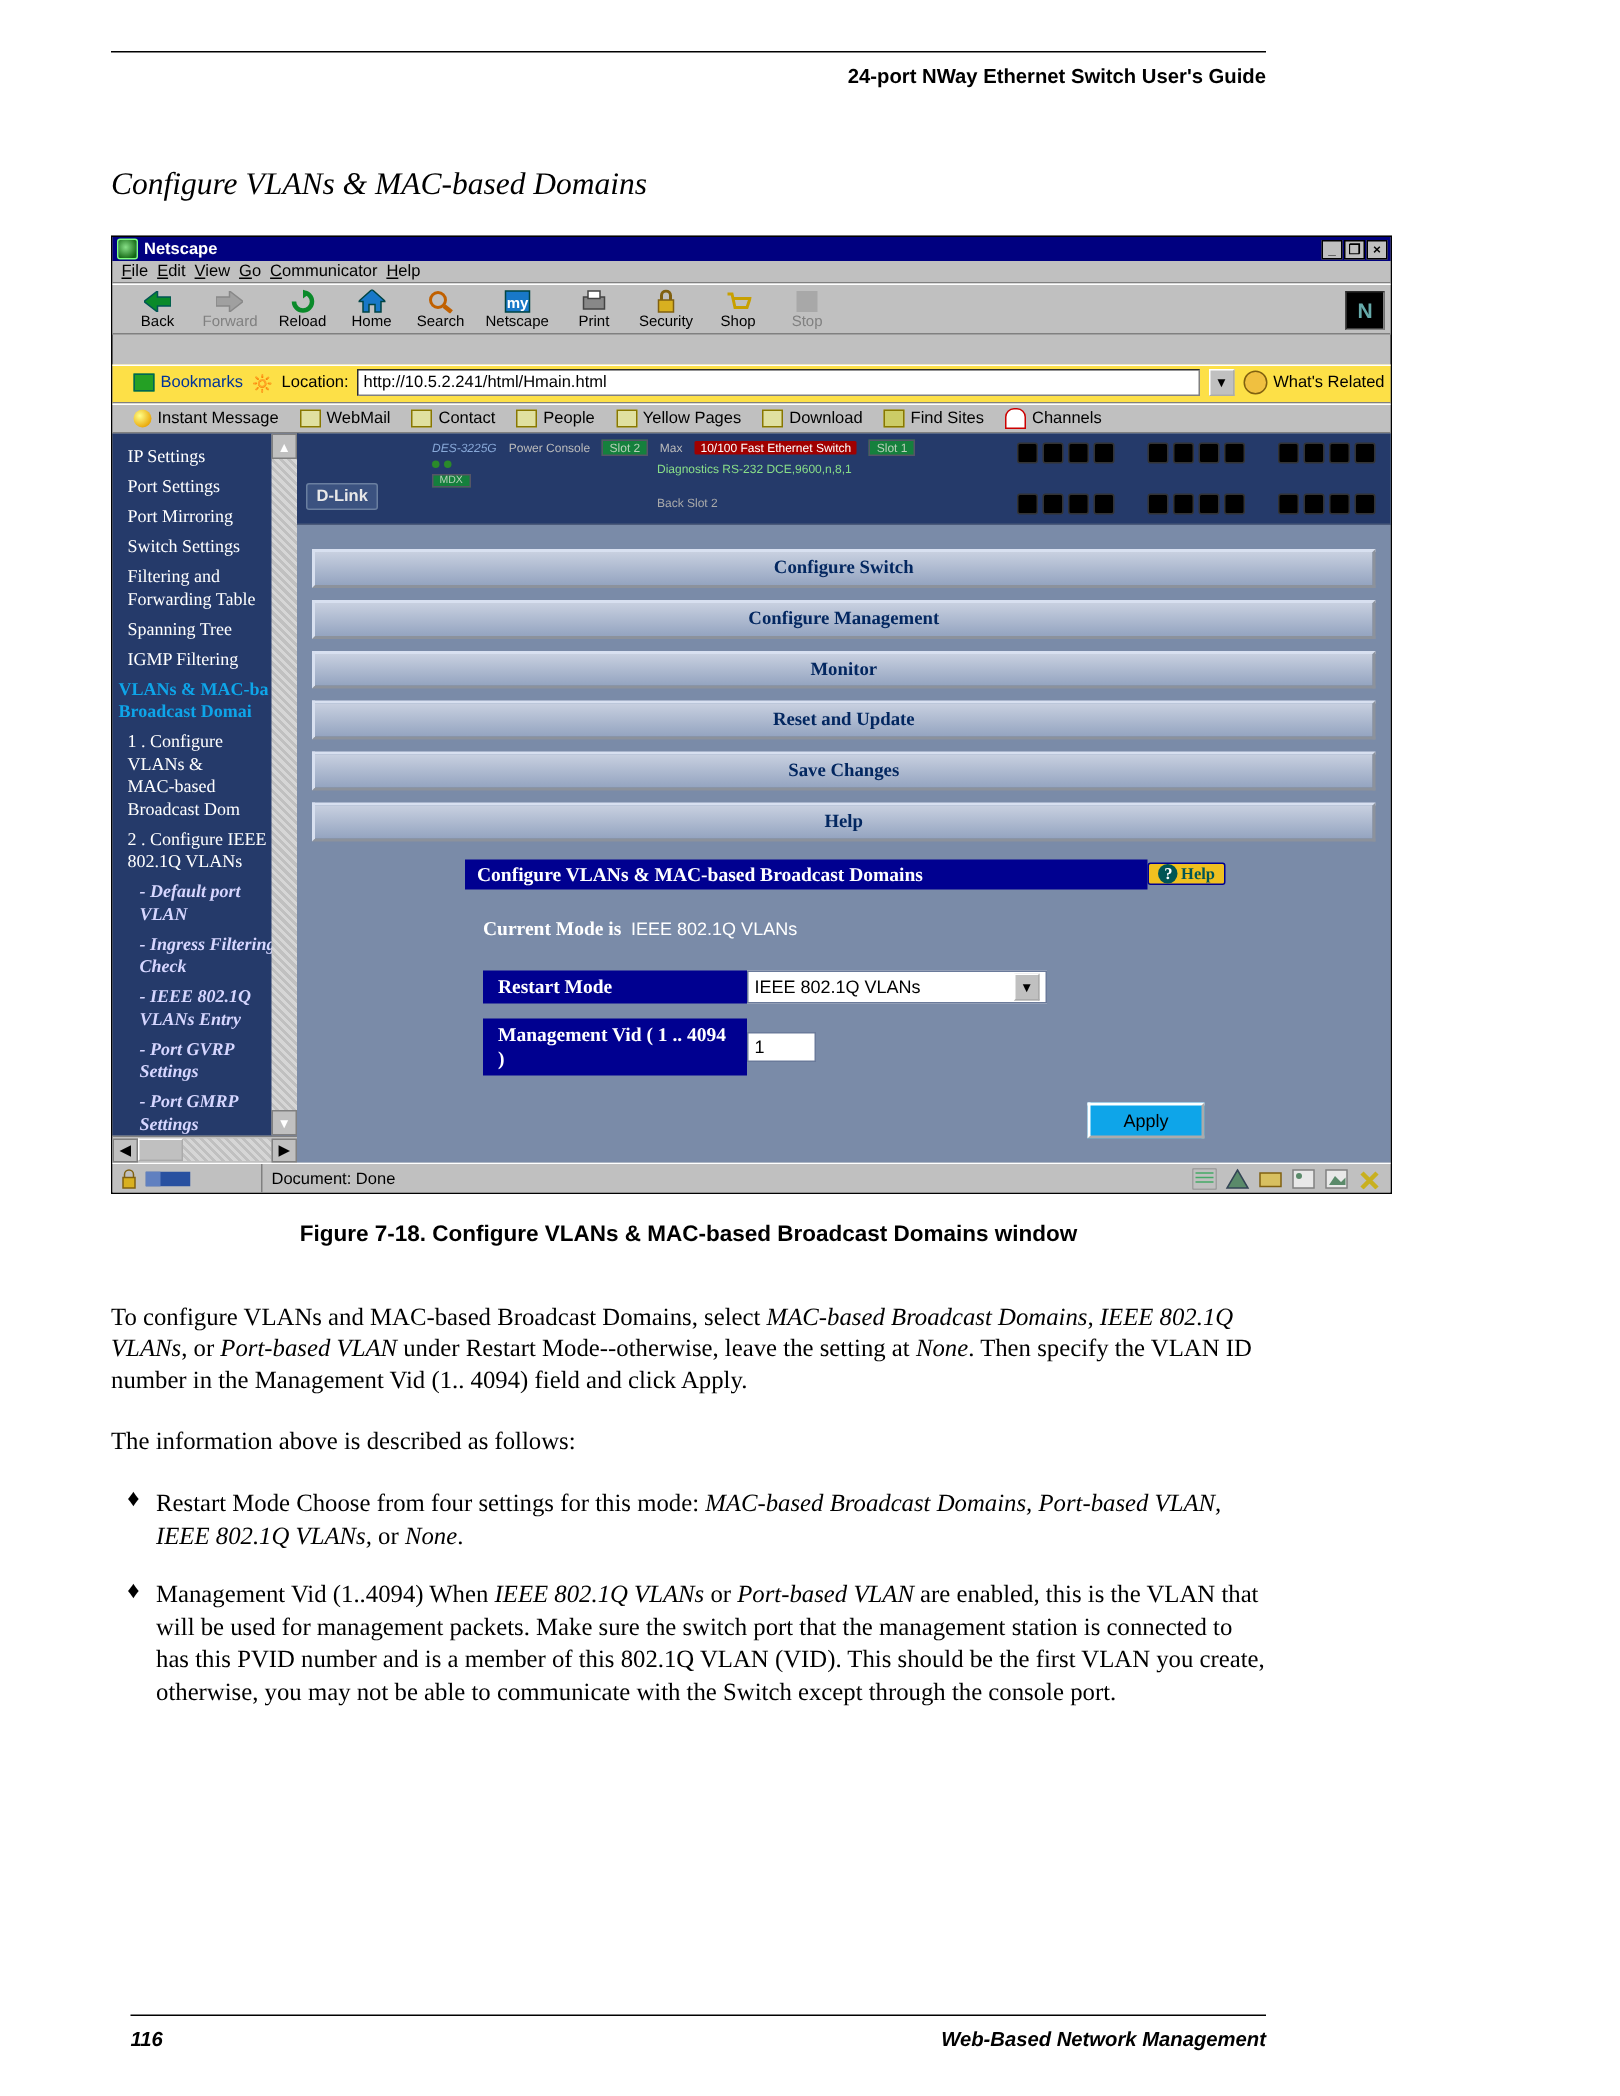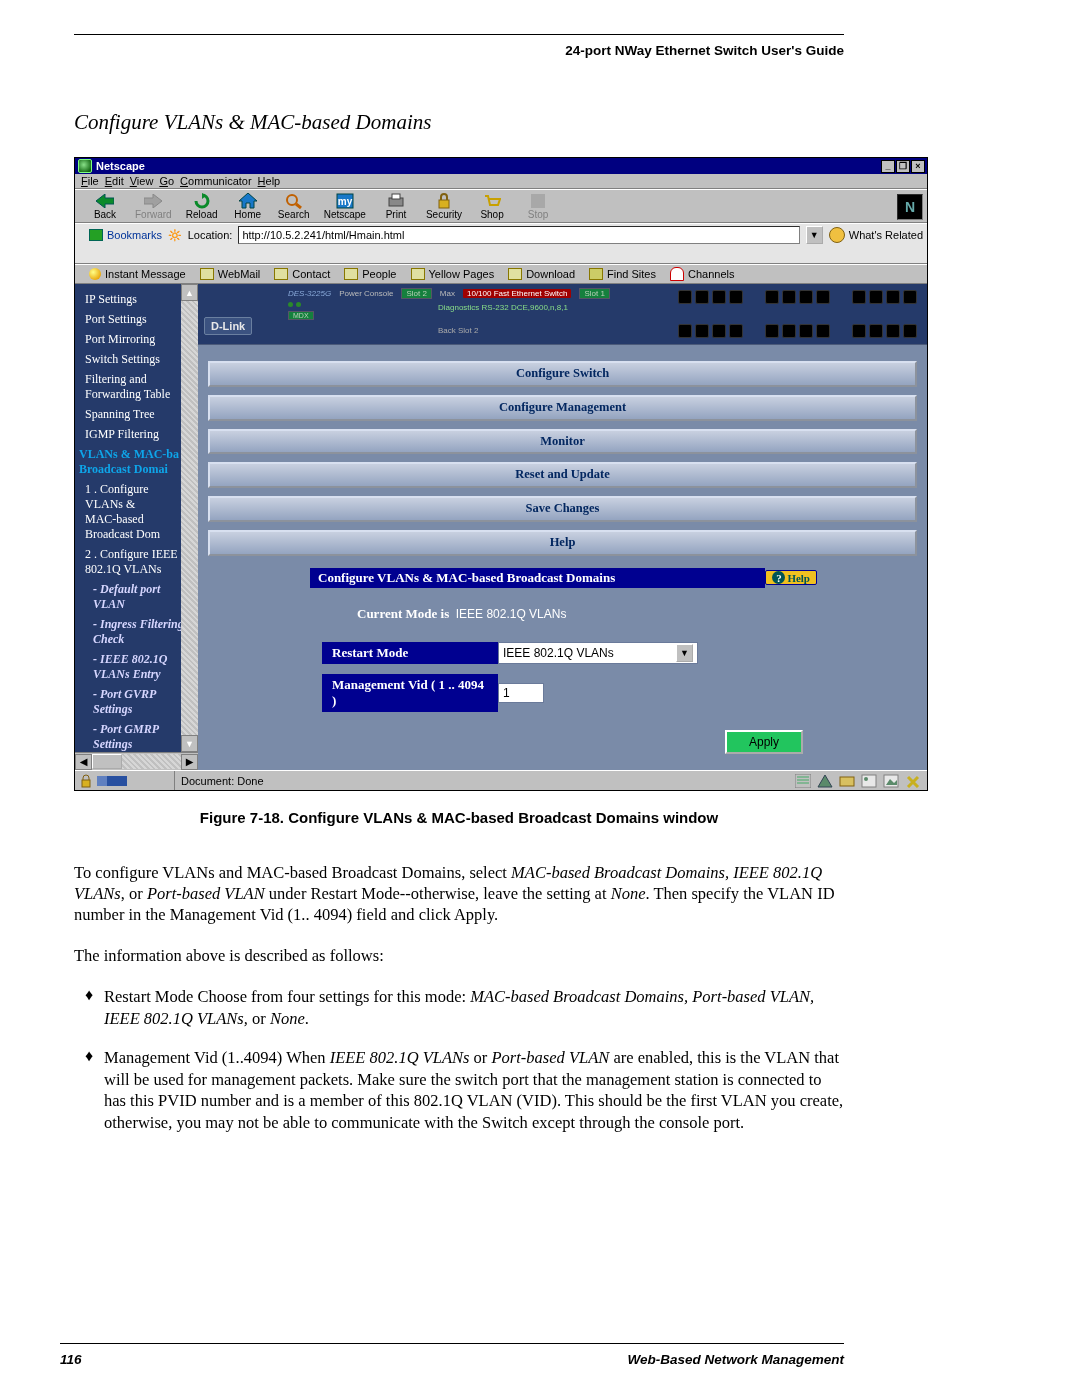--- a/index.html
+++ b/index.html
@@ -102,26 +102,27 @@
   .toolbar .throbber {
     margin-left: auto; width: 24px; height: 24px;
     background: #000;
     border: 1px inset #808080;
     display:flex;align-items:center;justify-content:center;
     color:#6aa; font-weight:bold; font-size:14px;
   }
 
   
   .addr-bar {
-    background: #e5e5e5;
+    background: #fde047;
     border-top: 1px solid #fff; border-bottom: 1px solid #808080;
     display: flex; align-items: center;
-    padding: 2px 4px 19px 14px;
+    padding: 2px 4px 4px 14px;
     gap: 6px;
     font-size: 11px;
+    margin-top: 20px;
   }
   .addr-bar .bookmarks { color:#003399; display:flex;align-items:center;gap:4px;}
   .addr-bar .loc-label { color:#000; }
   .addr-bar input {
     flex: 1; height: 16px; font-size: 11px;
     border: 1px inset #808080; background:#fff; padding: 0 3px;
     font-family: inherit;
   }
   .addr-bar .related { display:flex;align-items:center;gap:4px;white-space:nowrap;}
   .bm-ico { width:12px;height:10px;background:#24a024;border:1px solid #065;}
@@ -222,35 +223,35 @@
     background:#7a8ba8;
     color:#fff;
     font-family:"Times New Roman",serif;
   }
   .config-title-row{display:flex;align-items:center;justify-content:space-between;}
   .config-title{background:#000090;color:#fff;font-weight:bold;font-size:13px;padding:2px 8px;flex:1;}
   .help-badge{background:#f0c020;color:#055;font-weight:bold;font-size:11px;padding:0 6px;border-radius:2px;border:1px solid #000090;display:flex;align-items:center;gap:2px;}
   .help-badge::before{content:"?";background:#055;color:#fff;width:13px;height:13px;border-radius:50%;display:inline-flex;align-items:center;justify-content:center;font-size:11px;}
 
   .config-body{padding:18px 12px 10px 12px;}
-  .mode-line{font-size:13px;font-weight:bold;margin-bottom:20px;margin-left:35px;}
+  .mode-line{font-size:13px;font-weight:bold;margin-bottom:20px;}
   .mode-line .nv{font-weight:normal;font-family:Arial,sans-serif;font-size:12px;}
   .field-row{display:flex;align-items:center;margin-bottom:10px;}
   .field-label{background:#000090;color:#fff;font-weight:bold;font-size:13px;padding:3px 10px;width:176px;box-sizing:border-box;}
   .field-select{
     height:20px;width:190px;background:#fff;border:1px solid #6a7a9a;font-family:Arial;font-size:12px;padding:0 4px;color:#000;
     display:flex;align-items:center;justify-content:space-between;
   }
   .sel-arrow{width:15px;height:16px;background:#c0c0c0;border:1px outset #fff;display:flex;align-items:center;justify-content:center;font-size:9px;}
   .field-input{
     width:36px;height:18px;background:#fff;border:1px solid #6a7a9a;font-family:Arial;font-size:12px;padding:0 4px;color:#000;
   }
   .apply-row{display:flex;justify-content:flex-end;margin:18px 2px 0 0;}
   .apply-btn{
-    background:#22c55e;border:2px outset #fff;font-family:Arial;font-size:12px;color:#000;padding:3px 22px;
+    background:#0ea5e9;border:2px outset #fff;font-family:Arial;font-size:12px;color:#000;padding:3px 22px;
   }
 
   
   .status-bar {
     background:#c0c0c0;height:19px;border-top:1px solid #fff;display:flex;align-items:center;font-size:11px;
   }
   .status-bar .sec{width:100px;display:flex;align-items:center;gap:4px;padding:0 4px;border-right:1px solid #808080;height:100%;box-sizing:border-box;}
   .status-bar .doc{flex:1;padding:0 6px;}
   .status-bar .tray{display:flex;gap:6px;padding:0 6px;}
   .tray-ico{width:16px;height:14px;}
@@ -265,21 +266,21 @@
   }
 
   .body-text { font-size: 16.5px; line-height: 1.28; margin-bottom: 20px; }
   .body-text i { font-style: italic; }
   .bullet-row { display:flex; margin-bottom: 18px; }
   .bullet-row .bul { width:30px; text-align:center; font-size:16px; }
   .bullet-row .txt { flex:1; font-size:16.5px; line-height:1.3; }
 
   
   .footer {
-    position:absolute; left:60px; right:74px; bottom:30px;
+    position:absolute; left:87px; right:74px; bottom:30px;
   }
   .footer-line { border-top:1px solid #000; height:0; margin-bottom:8px; }
   .footer-row {
     display:flex; justify-content:space-between;
     font-family: Arial, Helvetica, sans-serif;
     font-size:13.5px;
   }
   .footer-row .pg { font-weight:bold; font-style: italic; }
   .footer-row .ch { font-weight:bold; font-style: italic; }
 </style>

